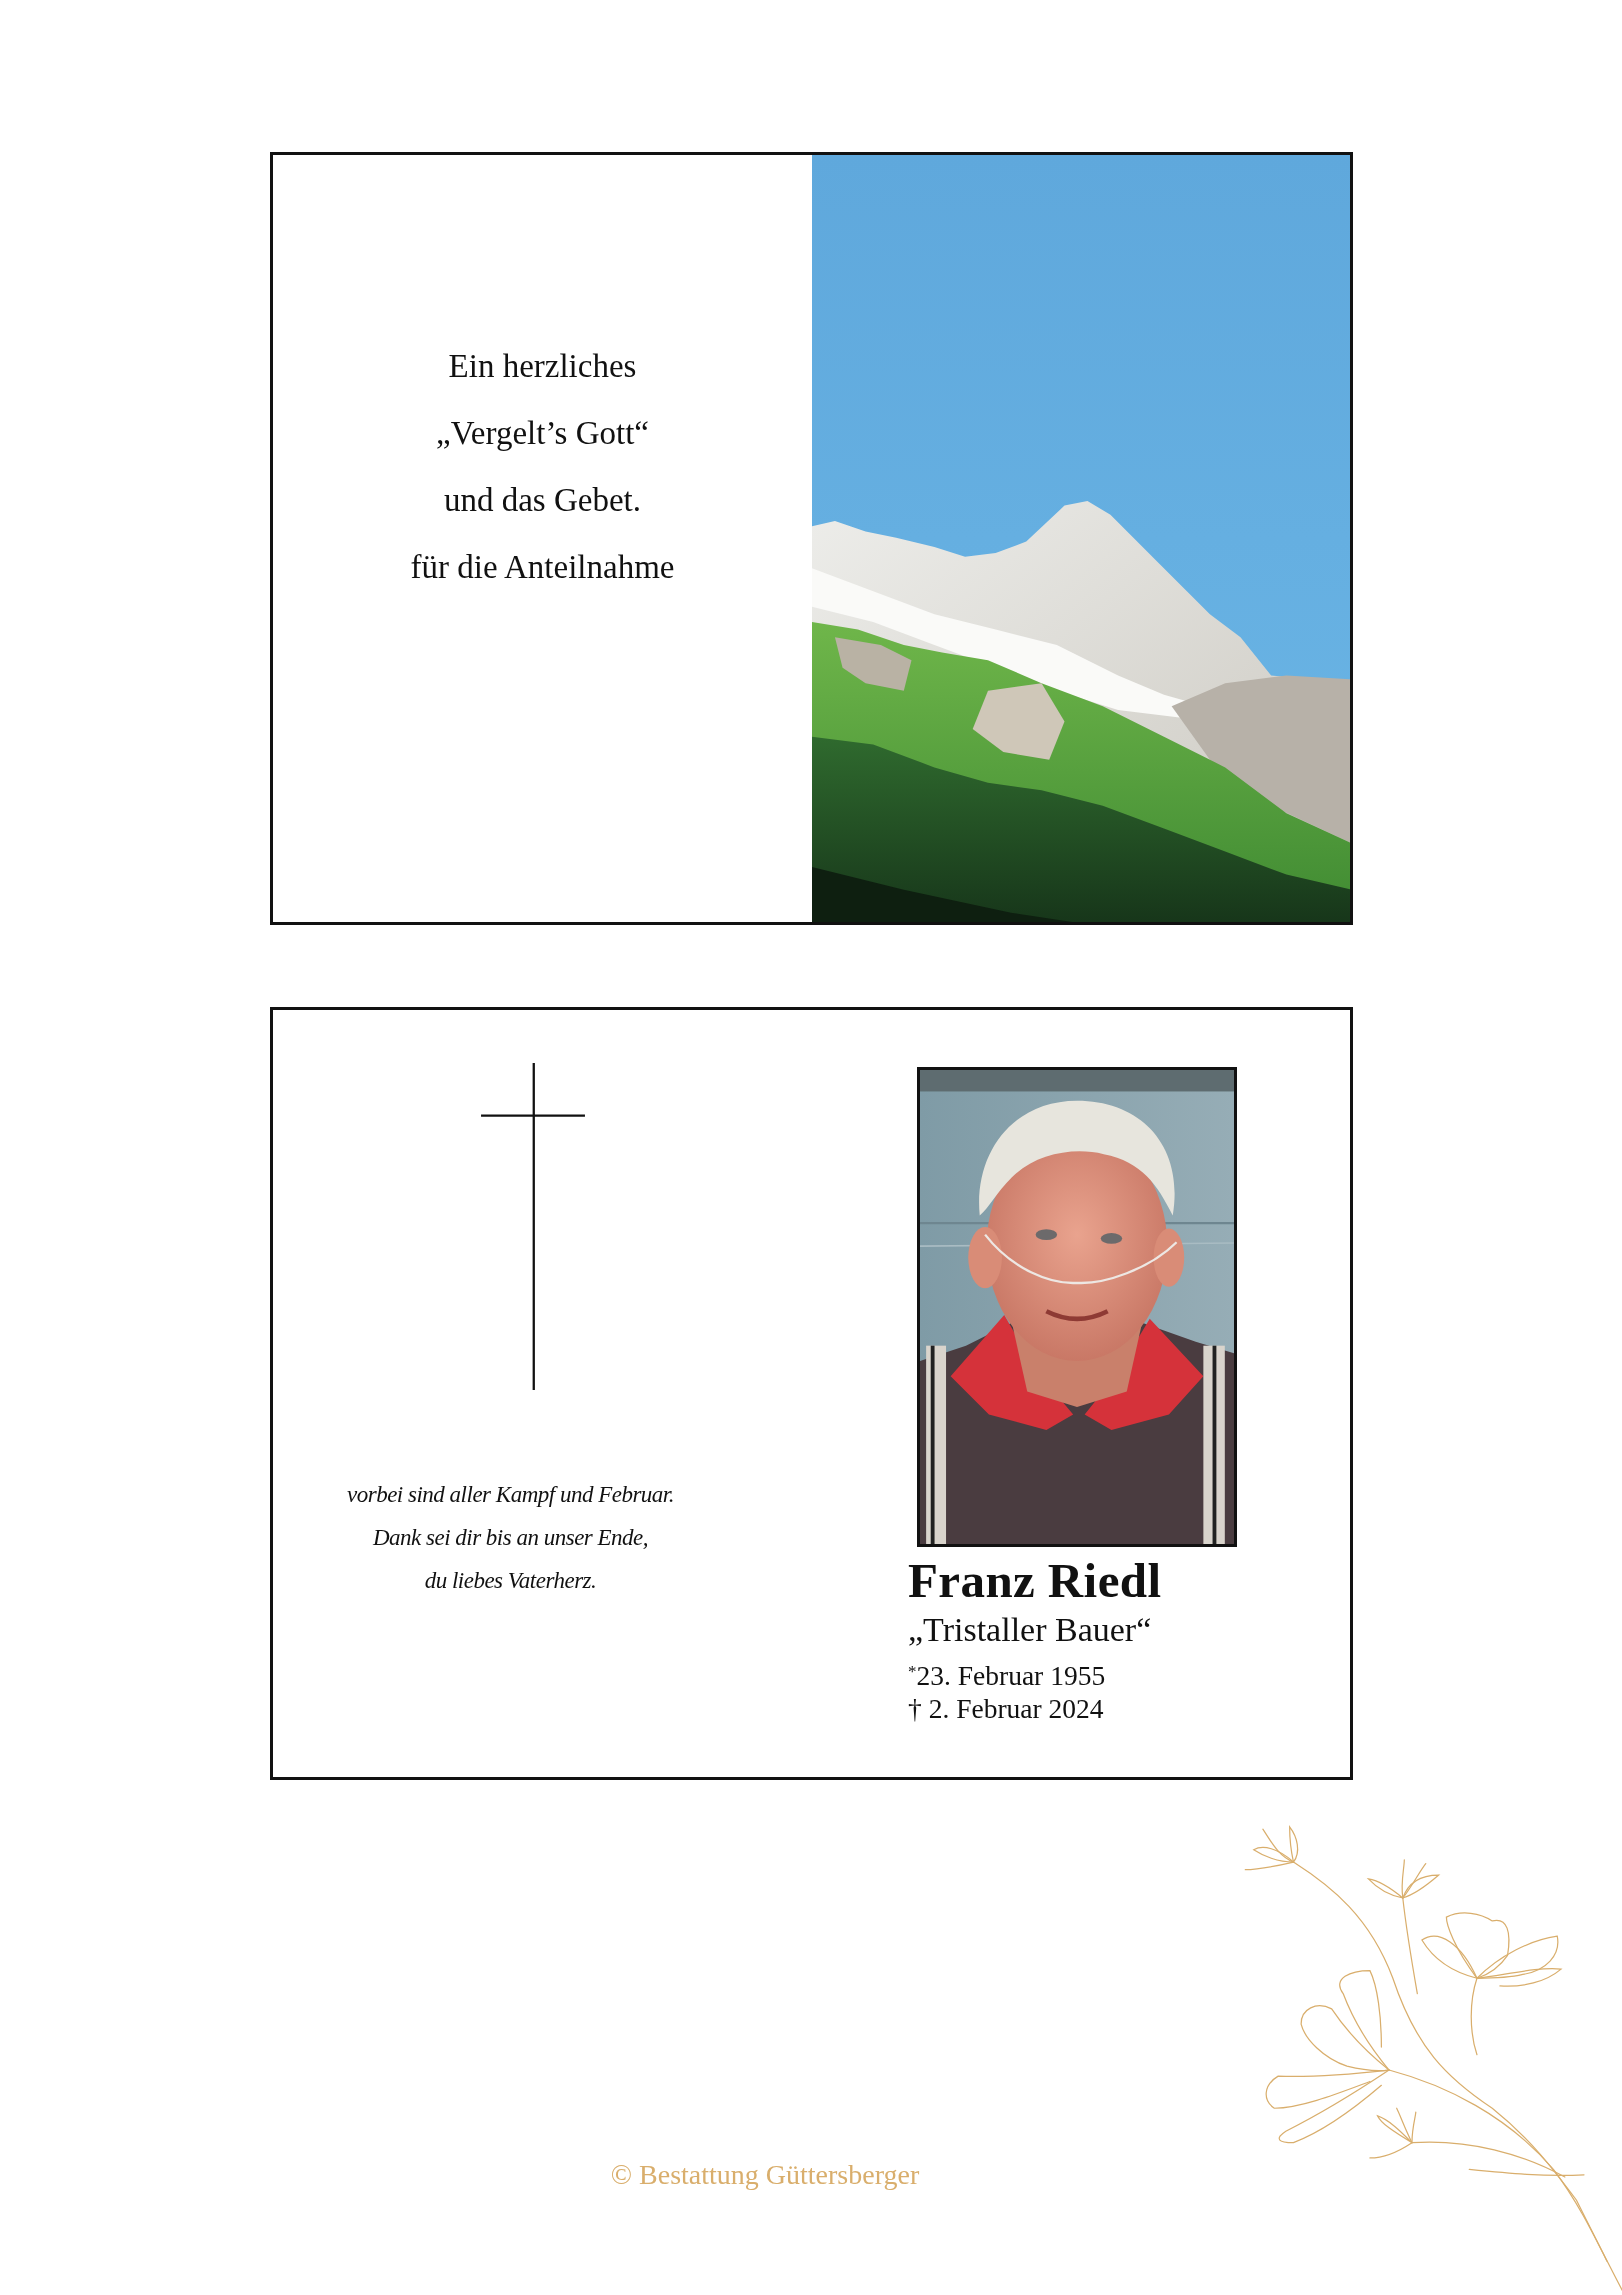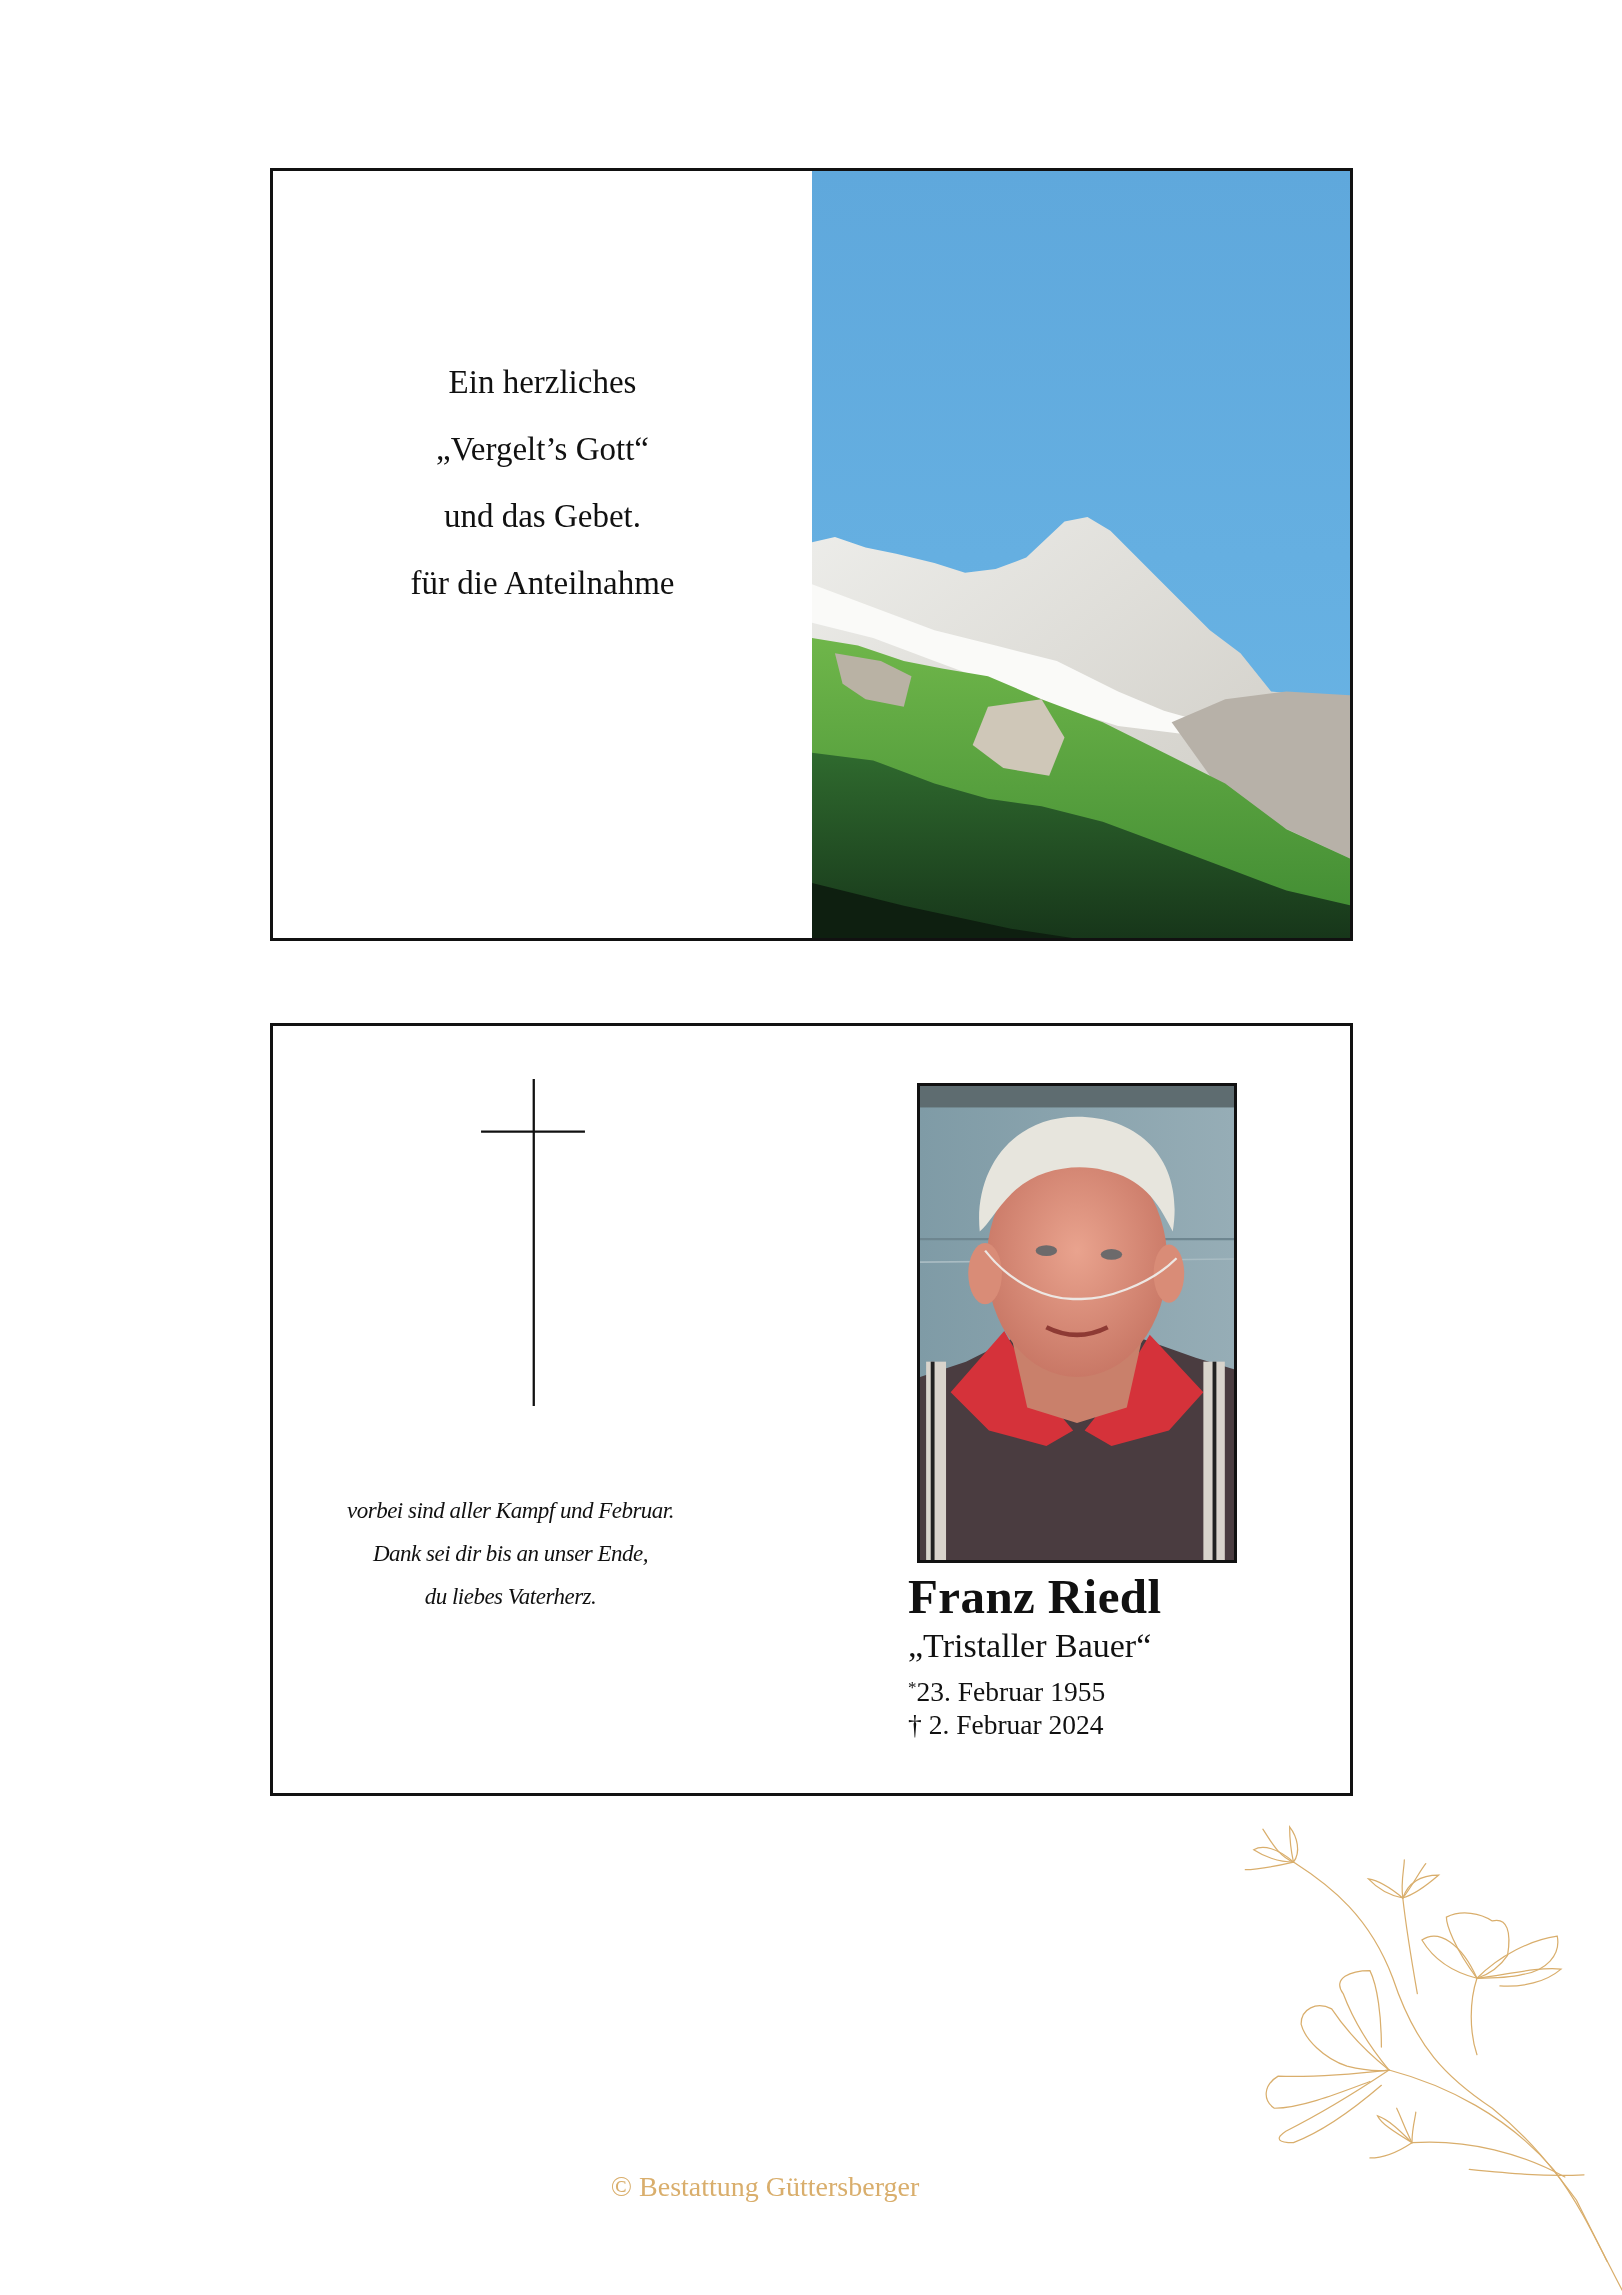--- a/index.html
+++ b/index.html
@@ -1,18 +1,18 @@
 <!DOCTYPE html>
 <html style="font-size:12.2px"><head>
 <meta charset="utf-8">
 <style>
   html, body { margin: 0; padding: 0; background: #ffffff; }
   body { width: 1623px; height: 2295px; position: relative; overflow: hidden; font-family: "Liberation Serif", "DejaVu Serif", serif; color: #111; }
 
-  .card { position: absolute; box-sizing: border-box; border: 3.1px solid #111; background: #fff; overflow: hidden; margin-top: 16px; }
+  .card { position: absolute; box-sizing: border-box; border: 3.1px solid #111; background: #fff; overflow: hidden; }
   #card-thanks { left: 270px; top: 152px; width: 1083px; height: 773px; }
   #card-memorial { left: 270px; top: 1007px; width: 1083px; height: 773px; }
 
   
   .thanks-text { position: absolute; left: 0; top: 0; width: 539px; height: 100%; display: flex; flex-direction: column; justify-content: center; align-items: center; }
   .thanks-text .line { font-size: 33px; line-height: 67px; text-align: center; white-space: nowrap; margin-left: 0; }
   .thanks-text .lines { margin-top: -144px; }
 
   .landscape { position: absolute; left: 539px; top: 0; width: 541px; height: 767px; }
 
@@ -24,21 +24,21 @@
   .portrait-frame { position: absolute; left: 644px; top: 57px; width: 320px; height: 480px; box-sizing: border-box; border: 3.1px solid #111; overflow: hidden; }
   .portrait-frame svg { display: block; width: 100%; height: 100%; }
 
   .name-block { position: absolute; left: 635px; top: 539px; width: 337px; text-align: left; }
   .name { font-size: 49px; font-weight: bold; line-height: 64px; letter-spacing: 0.4px; }
   .nickname { font-size: 34px; line-height: 34px; }
   .date { font-size: 27.5px; line-height: 34px; }
   .date.birth { margin-top: 7.7px; }
   .date sup { font-size: 17px; vertical-align: 7.7px; }
 
-  .footer { position: absolute; left: 0; width: 1530px; top: 2159px; text-align: center; font-size: 28px; margin-top: 12px; }
+  .footer { position: absolute; left: 0; width: 1530px; top: 2159px; text-align: center; font-size: 28px; }
   .floral { position: absolute; left: 1217px; top: 1802px; width: 406px; height: 494px; }
 </style>
 </head>
 <body>
 
 <div class="card" id="card-thanks">
   <div class="thanks-text">
     <div class="lines">
       <div class="line">Ein herzliches</div>
       <div class="line">„Vergelt’s Gott“</div>

